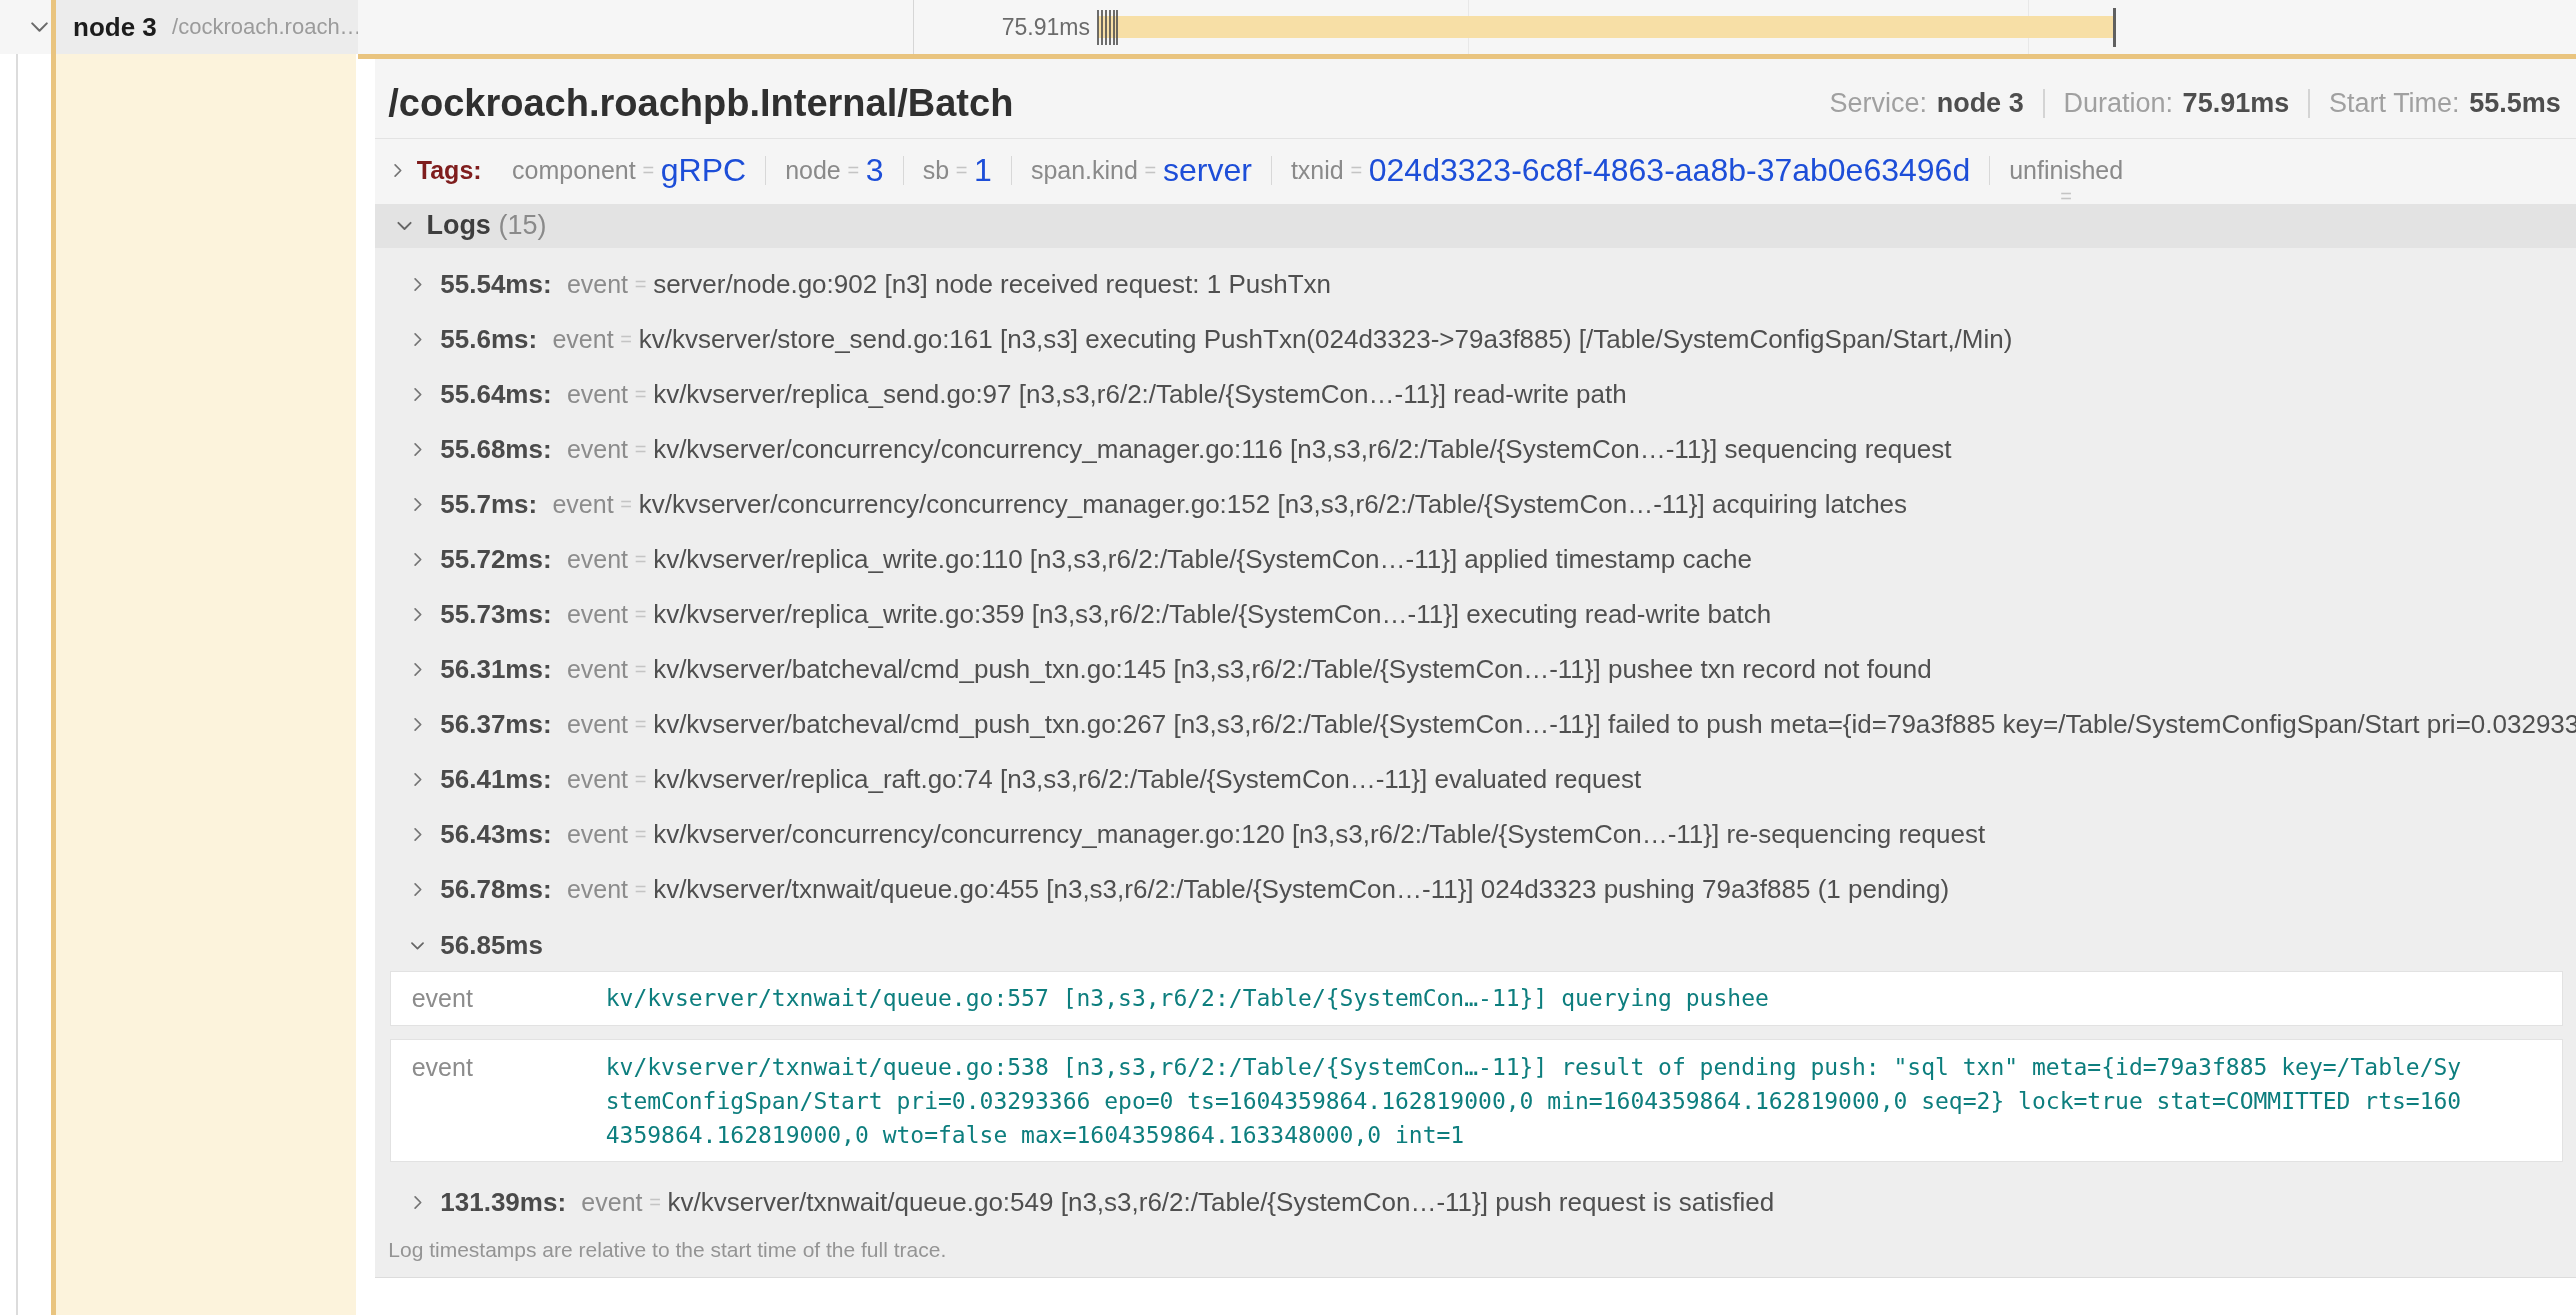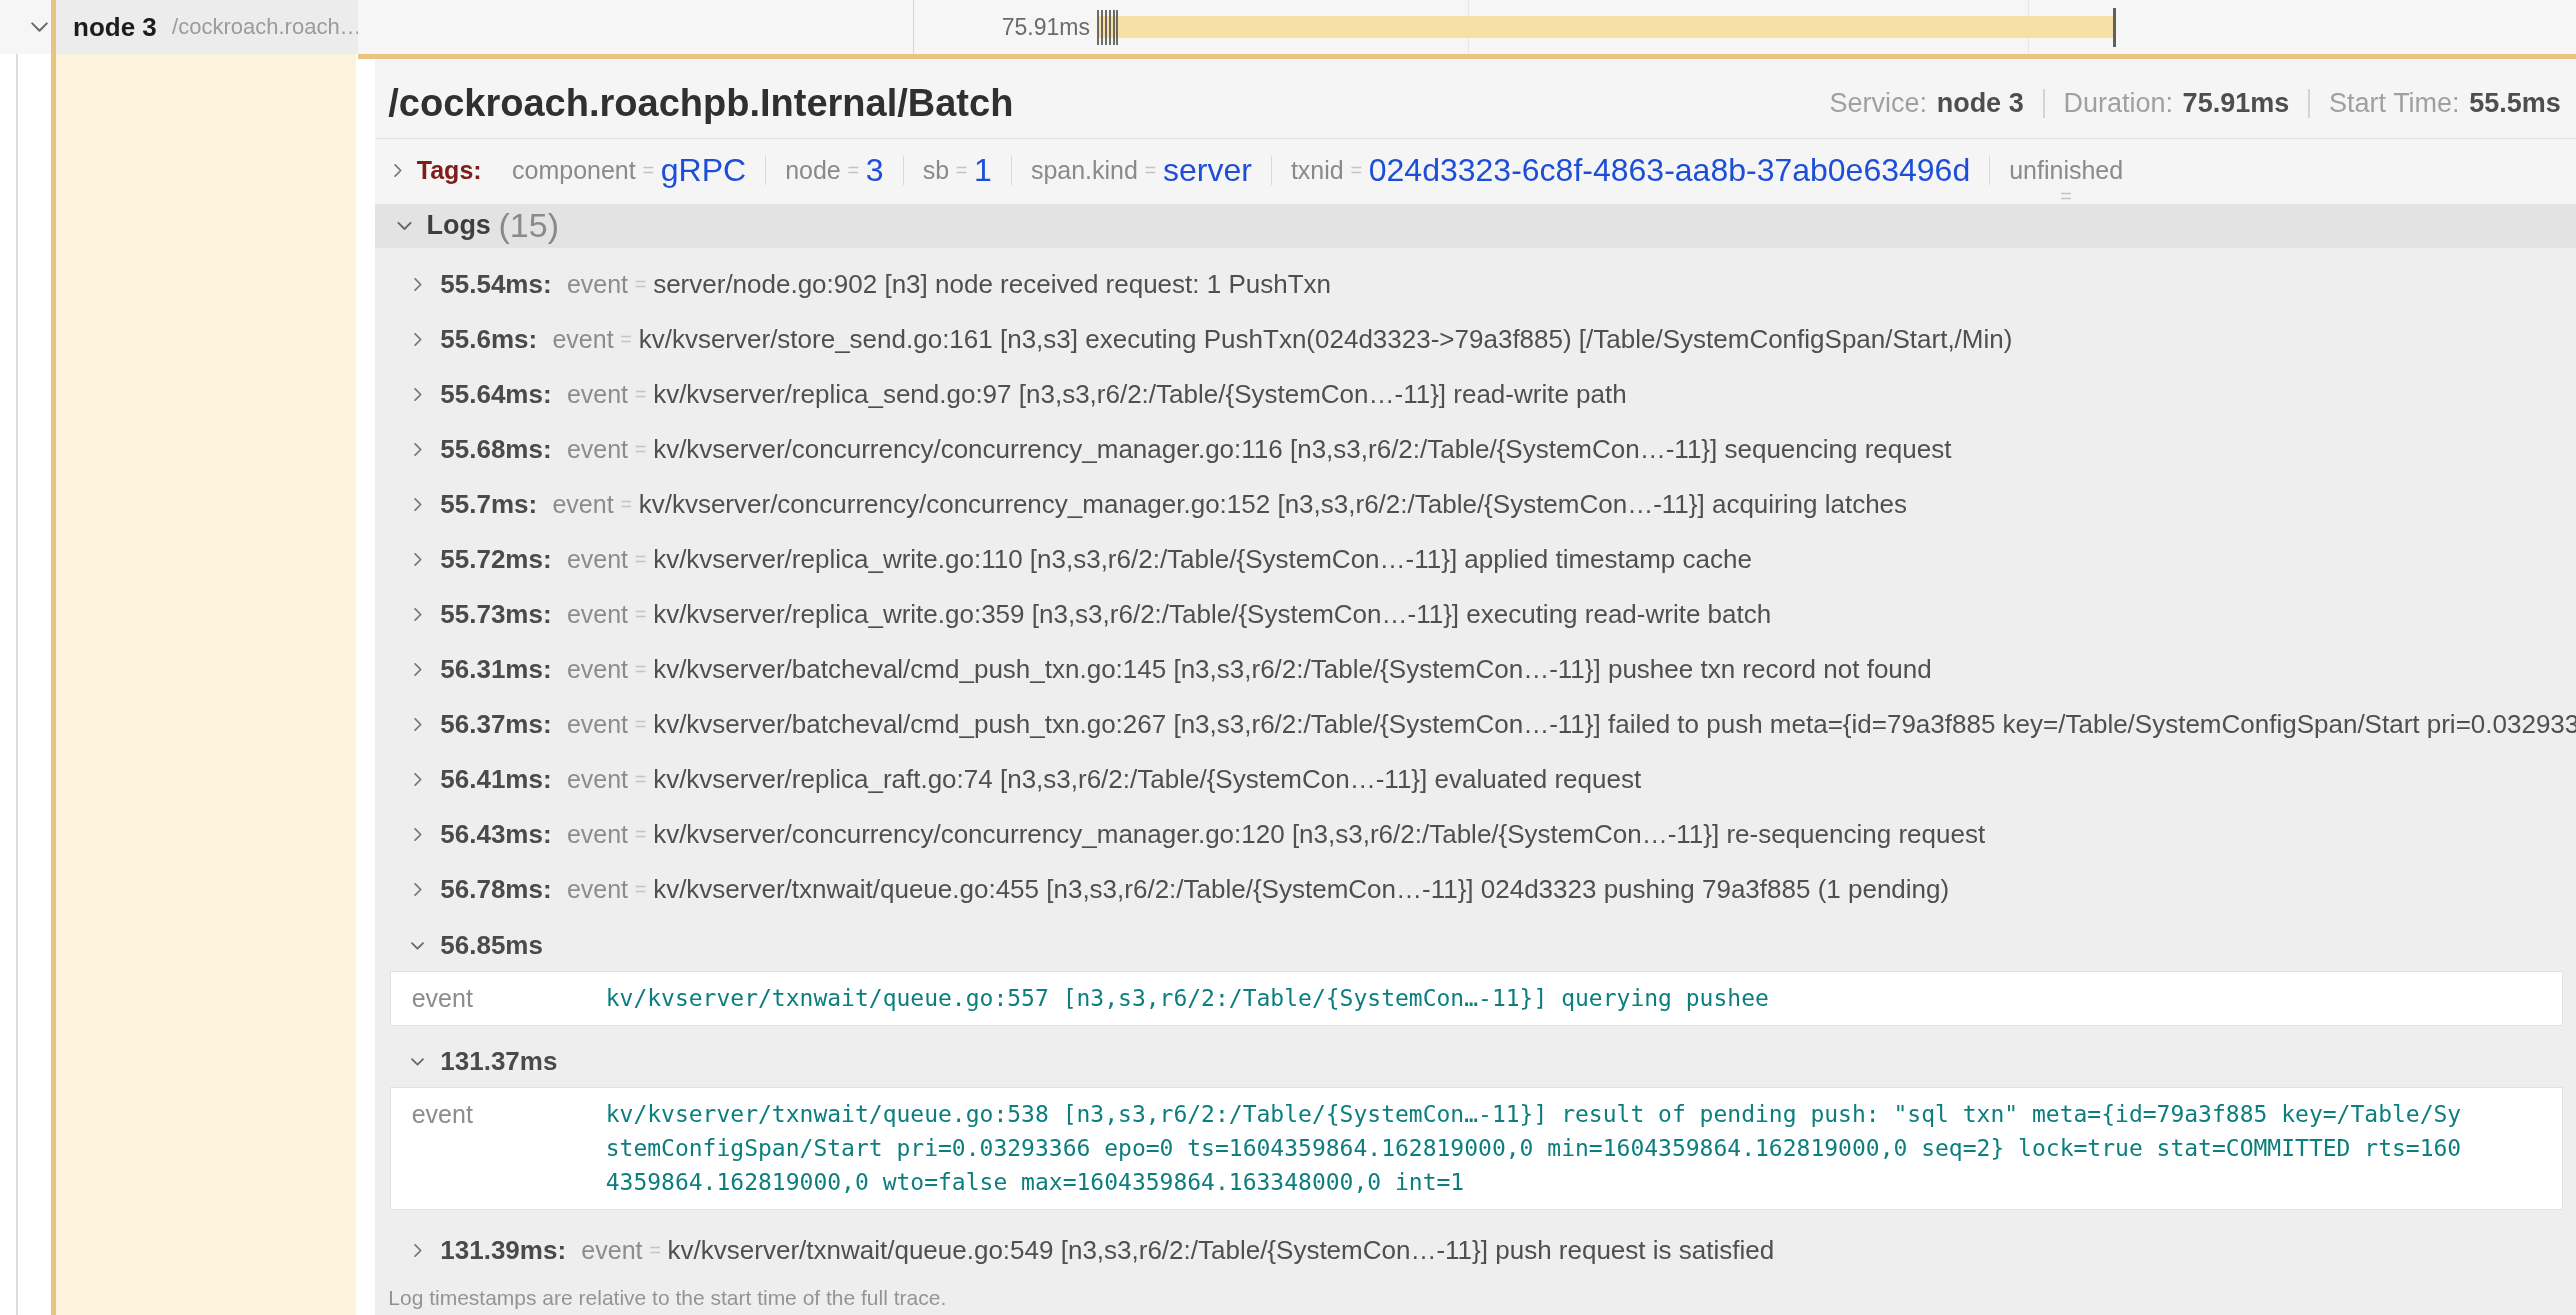--- a/index.html
+++ b/index.html
@@ -47,21 +47,21 @@
   .tags-row{display:flex;align-items:center;margin-top:13.3px;padding-left:13.3px;height:36px;cursor:pointer;}
   .tags-label{font-size:25px;font-weight:700;color:#7f1d1d;margin-left:9.5px;margin-right:11.4px;}
   .tag-item{display:flex;align-items:center;padding:0 19px;height:29px;border-right:1px solid #d8d8d8;white-space:nowrap;}
   .tag-item:last-child{border-right:none;flex-direction:column;}
   .tag-key{font-size:25px;color:#8a8a8a;}
   .eq{font-size:20px;color:#c4c4c4;margin:0 6.7px;}
   .tag-value{font-size:32px;color:#1d4ed8;}
 
   .logs-header{margin-top:15.3px;height:44px;background:#e3e3e3;display:flex;align-items:center;padding-left:19px;cursor:pointer;}
   .logs-title{font-size:27px;font-weight:700;color:#3e3e3e;margin-left:11.4px;}
-  .logs-count{font-size:34px;color:#8a8a8a;margin-left:7.6px;}
+  .logs-count{font-size:27px;color:#8a8a8a;margin-left:7.6px;}
   .logs-list{background:#eee;padding-top:9.5px;padding-left:8px;}
   .log-row{display:flex;align-items:center;height:55px;padding-left:25px;overflow:hidden;cursor:pointer;}
   .log-chev{line-height:0;margin-right:13.3px;flex:0 0 auto;}
   .log-time{font-size:26px;font-weight:700;color:#4a4a4a;white-space:nowrap;}
   .log-key{font-size:25px;color:#8c8c8c;margin-left:15.3px;}
   .log-msg{font-size:26px;color:#4f4f4f;white-space:nowrap;overflow:hidden;flex:1;min-width:0;padding-right:13.3px;}
   .log-exp-header{display:flex;align-items:center;height:44px;padding-left:25px;margin-top:5.7px;cursor:pointer;}
   .log-box{background:#fff;border:1px solid #e2e2e2;margin:3.8px 13.3px 13.3px 6.7px;display:flex;padding:9.5px 0;}
   .log-box .k{flex:0 0 215px;box-sizing:border-box;padding-left:21px;padding-top:2.9px;font-size:25px;color:#8c8c8c;}
   .log-box .v{font-family:"DejaVu Sans Mono",monospace;font-size:23px;line-height:34px;color:var(--teal);
@@ -280,26 +280,20 @@
         <div class="log-exp-header">
           <span class="log-chev"><svg width="19" height="19" viewBox="0 0 24 24">
               <polyline points="5 9 12 16 19 9" fill="none" stroke="#666" stroke-width="2.2" stroke-linecap="round" stroke-linejoin="round"></polyline>
             </svg></span>
           <span class="log-time">56.85ms</span>
         </div>
         <div class="log-box">
           <div class="k">event</div>
           <div class="v">kv/kvserver/txnwait/queue.go:557 [n3,s3,r6/2:/Table/{SystemCon…-11}] querying pushee</div>
         </div>
-        <div class="log-exp-header">
-          <span class="log-chev"><svg width="19" height="19" viewBox="0 0 24 24">
-              <polyline points="5 9 12 16 19 9" fill="none" stroke="#666" stroke-width="2.2" stroke-linecap="round" stroke-linejoin="round"></polyline>
-            </svg></span>
-          <span class="log-time">131.37ms</span>
-        </div>
         <div class="log-box">
           <div class="k">event</div>
           <div class="v">kv/kvserver/txnwait/queue.go:538 [n3,s3,r6/2:/Table/{SystemCon…-11}] result of pending push: "sql txn" meta={id=79a3f885 key=/Table/SystemConfigSpan/Start pri=0.03293366 epo=0 ts=1604359864.162819000,0 min=1604359864.162819000,0 seq=2} lock=true stat=COMMITTED rts=1604359864.162819000,0 wto=false max=1604359864.163348000,0 int=1</div>
         </div>
         <div class="log-row">
           <span class="log-chev"><svg width="19" height="19" viewBox="0 0 24 24">
               <polyline points="9 5 16 12 9 19" fill="none" stroke="#757575" stroke-width="2.2" stroke-linecap="round" stroke-linejoin="round"></polyline>
             </svg></span>
           <span class="log-time">131.39ms:</span>
           <span class="log-key">event</span>

